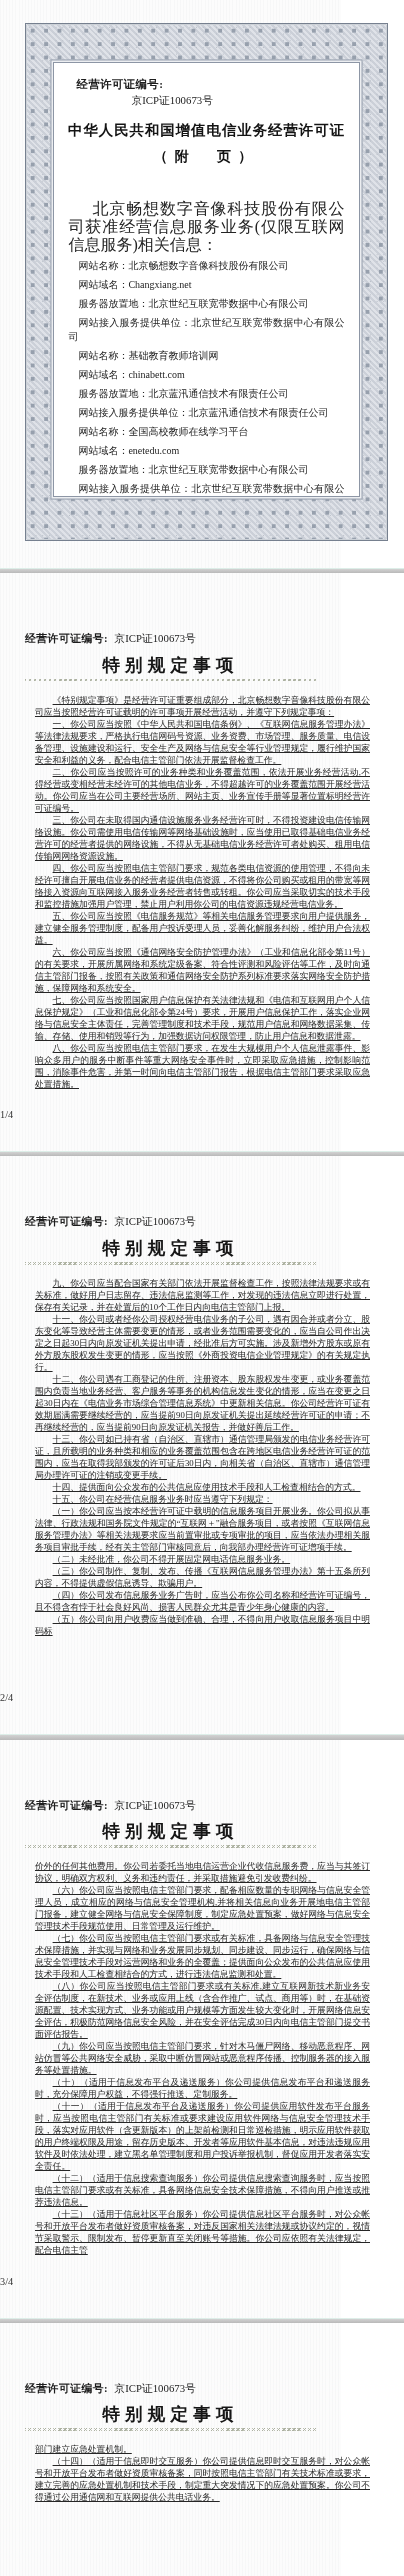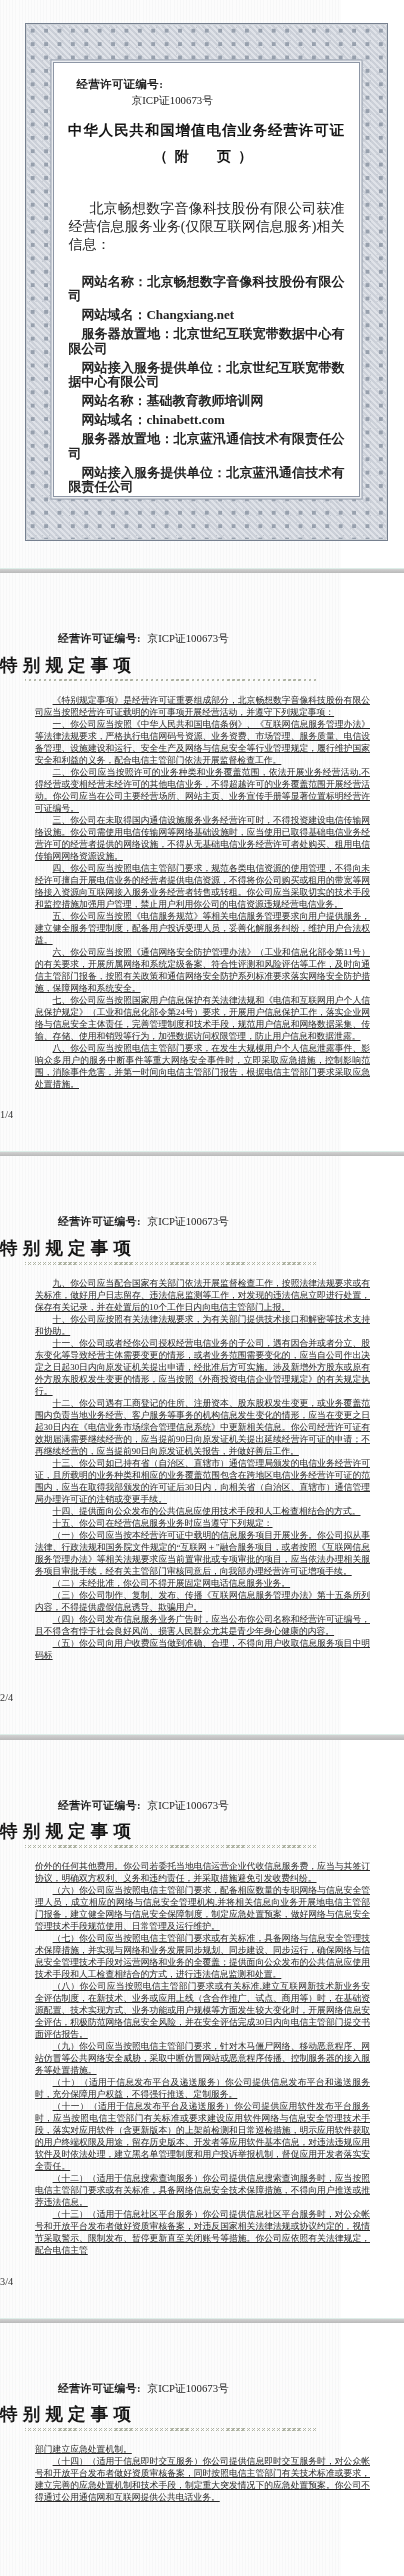--- a/index.html
+++ b/index.html
@@ -26,32 +26,32 @@
       box-shadow:inset 0 0 0 0.5px #f2f3f5,inset 0 0 0 1px #a7aeb9;}
   .cert-inner{position:absolute;left:27px;right:27px;top:38px;bottom:43px;background:#fff;
       border:0.5px solid #8d96a5;box-shadow:0 0 0 1.5px #eceef1,0 0 0 2.6px #9ba3b0;
       padding:0 14.4px;box-sizing:border-box;overflow:hidden;}
   .lic-label{margin:14.4px 0 0 8.2px;font-size:11.3px;font-weight:bold;letter-spacing:0.5px;color:#1d1d1d;}
   .lic-number{margin:2.1px 0 0 63px;font-size:10.8px;color:#222;}
   .cover-title{margin:12.4px -8.2px 0;font-size:14.4px;font-weight:bold;letter-spacing:1px;
       text-align:center;color:#141414;white-space:nowrap;}
   .cover-subtitle{margin:8.2px 0 0;font-size:14px;font-weight:bold;letter-spacing:7.2px;
       text-align:center;color:#141414;}
-  .cover-intro{margin:34px 0 21px;font-size:14px;line-height:18px;text-indent:1.5em;
+  .cover-intro{margin:34px 0 5px;font-size:16px;line-height:18px;text-indent:1.5em;
       text-align:justify;color:#242424;}
-  .entry{margin:0 0 4.6px;font-size:13px;line-height:14.4px;text-indent:1em;text-align:justify;color:#242424;font-weight:bold;}
+  .entry{margin:0 0 4.6px;font-size:10px;line-height:14.4px;text-indent:1em;text-align:justify;color:#242424;}
 
   
   .sp-page{box-sizing:border-box;padding-top:58px;}
   .sp-2{height:578px;} .sp-3{height:578px;} .sp-4{height:578px;} .sp-5{height:551px;}
-  .sp-header{padding-left:58px;line-height:14.4px;white-space:nowrap;}
+  .sp-header{padding-left:25px;line-height:14.4px;white-space:nowrap;}
   .sp-label{font-size:10.8px;font-weight:bold;letter-spacing:0.5px;color:#1d1d1d;}
   .sp-number{font-size:10.8px;margin-left:4.1px;color:#222;}
   .sp-title{margin:6.2px 0 0;font-size:17.5px;line-height:23px;font-weight:bold;letter-spacing:5.2px;
-      color:#161616;}
+      text-align:center;color:#161616;}
   .zigzag{width:291px;height:2.6px;margin:2.1px auto 0;
       background-image:
         repeating-linear-gradient(135deg,#9fa492 0 1px,rgba(0,0,0,0) 1px 3.6px),
         repeating-linear-gradient(45deg,#b4b9a8 0 1px,rgba(0,0,0,0) 1px 3.6px);
       opacity:.85;}
   .sp-body{margin:12.4px 35px 0;width:335px;text-decoration:underline;}
   .sp-body p{margin:0;font-size:8.8px;line-height:12px;text-indent:2em;text-align:justify;color:#272727;}
   .sp-body p.cont{text-indent:0;}
   .page-num{position:absolute;top:536px;left:0;width:100%;
       font-size:10.3px;color:#333;font-family:"Liberation Serif","DejaVu Serif",serif;}
@@ -112,21 +112,20 @@
 
   <section class="page sp-page sp-3">
     <div class="sp-header">
       <span class="sp-label">经营许可证编号:</span>
       <span class="sp-number">京ICP证100673号</span>
     </div>
     <h2 class="sp-title">特别规定事项</h2>
     <div class="zigzag"></div>
     <div class="sp-body">
       <p>九、你公司应当配合国家有关部门依法开展监督检查工作，按照法律法规要求或有关标准，做好用户日志留存、违法信息监测等工作，对发现的违法信息立即进行处置，保存有关记录，并在处置后的10个工作日内向电信主管部门上报。</p>
-      <p>十、你公司应按照有关法律法规要求，为有关部门提供技术接口和解密等技术支持和协助。</p>
       <p>十一、你公司或者经你公司授权经营电信业务的子公司，遇有因合并或者分立、股东变化等导致经营主体需要变更的情形，或者业务范围需要变化的，应当自公司作出决定之日起30日内向原发证机关提出申请，经批准后方可实施。涉及新增外方股东或原有外方股东股权发生变更的情形，应当按照《外商投资电信企业管理规定》的有关规定执行。</p>
       <p>十二、你公司遇有工商登记的住所、注册资本、股东股权发生变更，或业务覆盖范围内负责当地业务经营、客户服务等事务的机构信息发生变化的情形，应当在变更之日起30日内在《电信业务市场综合管理信息系统》中更新相关信息。你公司经营许可证有效期届满需要继续经营的，应当提前90日向原发证机关提出延续经营许可证的申请；不再继续经营的，应当提前90日向原发证机关报告，并做好善后工作。</p>
       <p>十三、你公司如已持有省（自治区、直辖市）通信管理局颁发的电信业务经营许可证，且所载明的业务种类和相应的业务覆盖范围包含在跨地区电信业务经营许可证的范围内，应当在取得我部颁发的许可证后30日内，向相关省（自治区、直辖市）通信管理局办理许可证的注销或变更手续。</p>
       <p>十四、提供面向公众发布的公共信息应使用技术手段和人工检查相结合的方式。</p>
       <p>十五、你公司在经营信息服务业务时应当遵守下列规定：</p>
       <p>（一）你公司应当按本经营许可证中载明的信息服务项目开展业务。你公司拟从事法律、行政法规和国务院文件规定的“互联网＋”融合服务项目，或者按照《互联网信息服务管理办法》等相关法规要求应当前置审批或专项审批的项目，应当依法办理相关服务项目审批手续，经有关主管部门审核同意后，向我部办理经营许可证增项手续。</p>
       <p>（二）未经批准，你公司不得开展固定网电话信息服务业务。</p>
       <p>（三）你公司制作、复制、发布、传播《互联网信息服务管理办法》第十五条所列内容，不得提供虚假信息诱导、欺骗用户。</p>
       <p>（四）你公司发布信息服务业务广告时，应当公布你公司名称和经营许可证编号，且不得含有悖于社会良好风尚、损害人民群众尤其是青少年身心健康的内容。</p>
       <p>（五）你公司向用户收费应当做到准确、合理，不得向用户收取信息服务项目中明码标</p>

